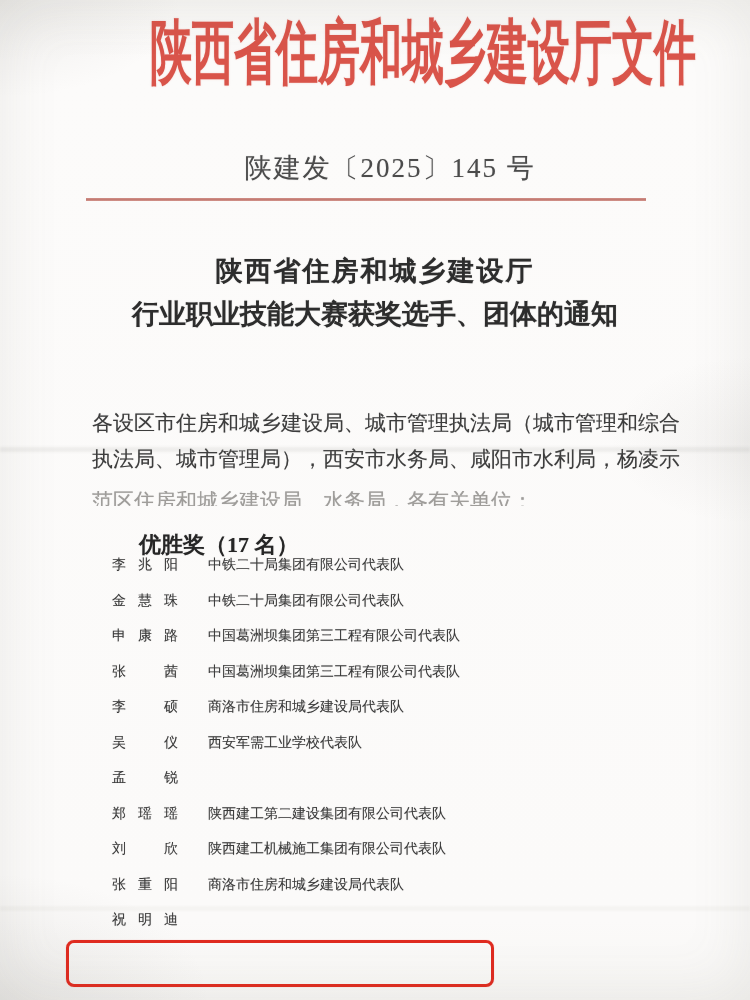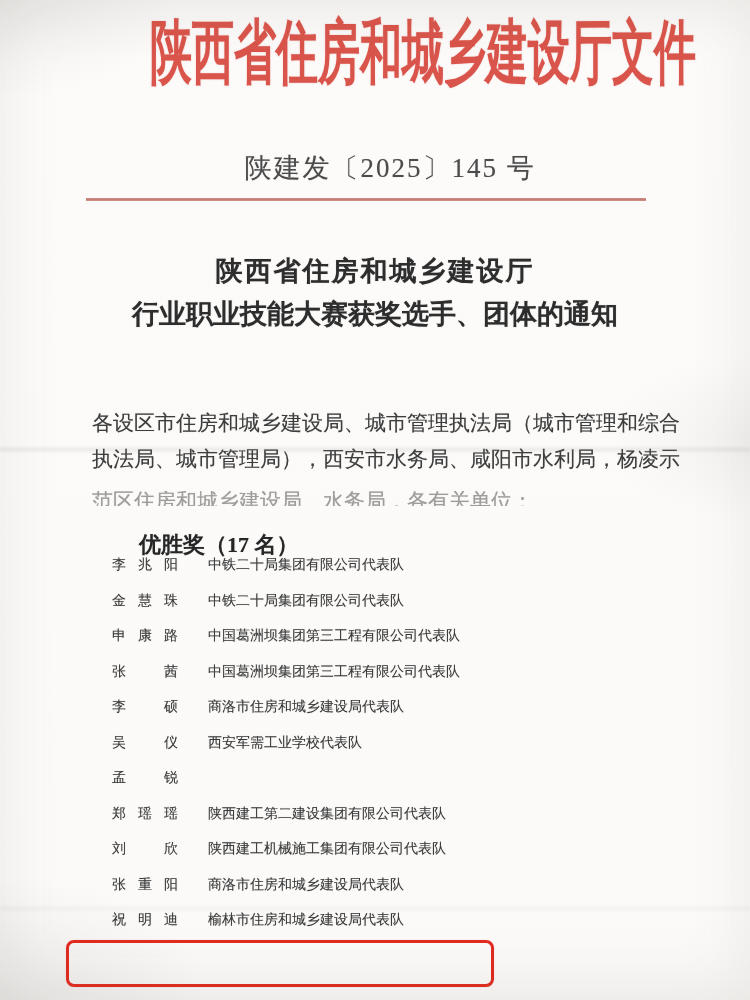--- a/index.html
+++ b/index.html
@@ -165,21 +165,20 @@
       <div class="winner-row">
       <span class="winner-name">刘欣</span>
       <span class="winner-team">陕西建工机械施工集团有限公司代表队</span>
     </div>
       <div class="winner-row">
       <span class="winner-name">张重阳</span>
       <span class="winner-team">商洛市住房和城乡建设局代表队</span>
     </div>
       <div class="winner-row">
       <span class="winner-name">祝明迪</span>
-      <span class="winner-team">榆林市住房和城乡建设局代表队</span>
     </div>
     </div>
 
   <div class="highlight-box"></div>
 
   <div class="scan-band band-1"></div>
   <div class="scan-band band-2"></div>
   <div class="vignette"></div>
 
 </div>

